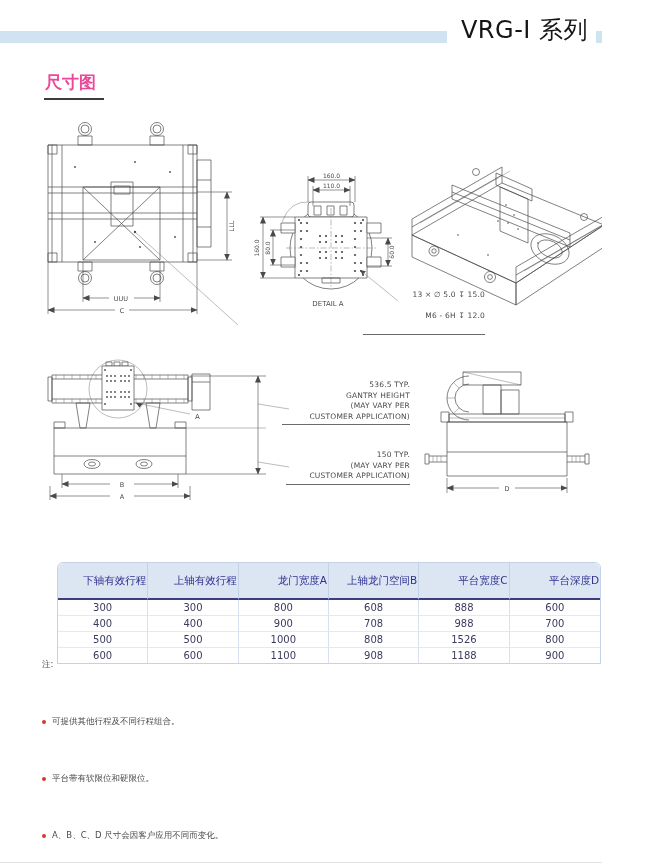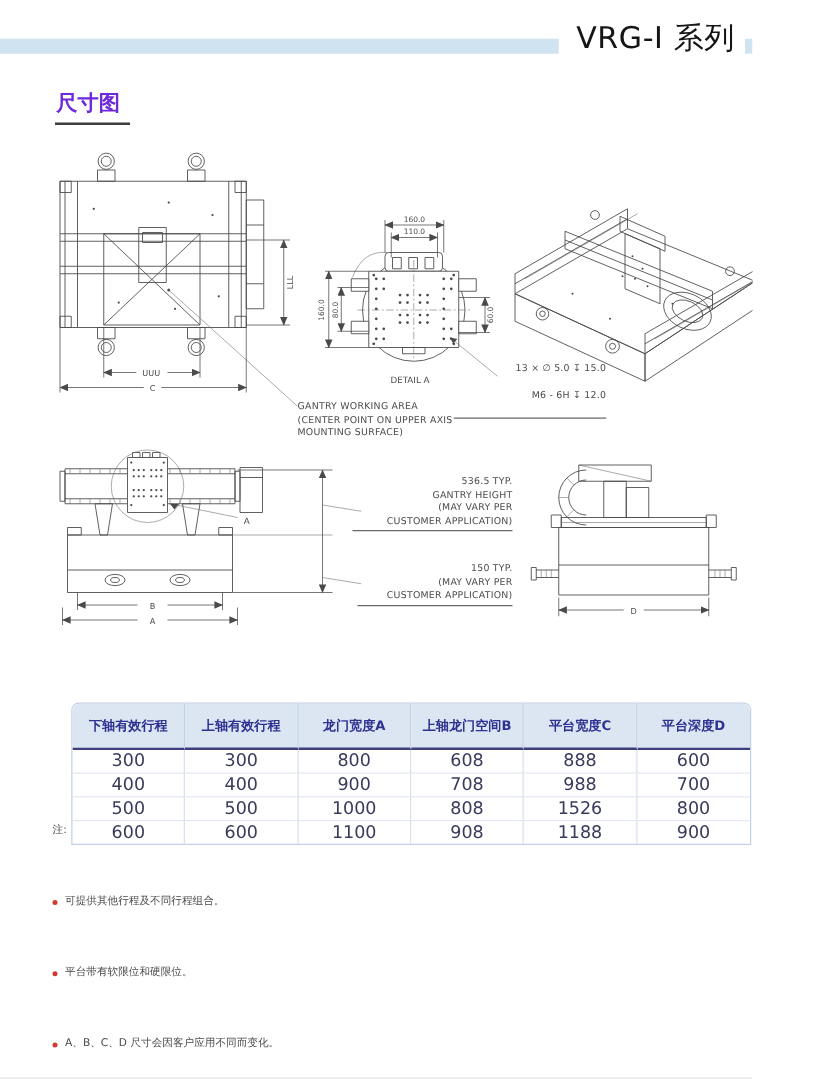--- a/index.html
+++ b/index.html
@@ -2,44 +2,44 @@
 <html><head>
 <meta charset="utf-8">
 <style>
   html,body{margin:0;padding:0;background:#ffffff;}
   .page{position:relative;width:602px;height:864px;background:#fff;overflow:hidden;
         font-family:"DejaVu Sans","Liberation Sans",sans-serif;color:#222;}
   
   .top-bar{position:absolute;left:0;top:31px;height:12px;right:0;background:#cfe3f0;}
   .header-title{position:absolute;top:12px;right:6px;background:#fff;padding:2px 8px 4px 14px;
         font-size:24px;color:#151515;letter-spacing:0.5px;}
-  .section-title{position:absolute;left:44px;top:71px;font-size:17px;font-weight:bold;color:#6d28d9;
+  .section-title{position:absolute;left:44px;top:71px;font-size:17px;font-weight:bold;color:#ec4899;
         border-bottom:2px solid #3c3c3c;padding:0 8px 4px 1px;}
   
   svg{position:absolute;overflow:visible;}
   svg *{vector-effect:non-scaling-stroke;}
   svg text{font-family:"DejaVu Sans",sans-serif;fill:#4a4a4a;font-size:6.5px;}
   .lw{fill:none;stroke:#4a4a4a;stroke-width:0.7;}
   .lw-thin{fill:none;stroke:#6a6a6a;stroke-width:0.45;}
   .dim{fill:none;stroke:#4a4a4a;stroke-width:0.6;}
   .dot{fill:#4a4a4a;stroke:none;}
   .whitefill{fill:#ffffff;stroke:#4a4a4a;stroke-width:0.7;}
   
   .ann{position:absolute;font-size:7.5px;line-height:10.5px;color:#4a4a4a;white-space:pre-line;letter-spacing:0.2px;}
   .ann.center{text-align:right;}
   .ann.underlined{border-bottom:1px solid #6a6a6a;padding-bottom:2px;}
   
   .table-wrap{position:absolute;left:57px;top:562px;width:544px;}
   table.dim-table{width:100%;border-collapse:separate;border-spacing:0;table-layout:fixed;
         border:1px solid #c3d2e6;border-radius:6px 6px 0 0;}
-  table.dim-table th{background:#dce6f3;color:#2f3190;font-size:10.5px;font-weight:bold;
-        height:33px;text-align:center;border-right:1px solid #c3d2e6;border-bottom:2px solid #3c3e7e;}
+  table.dim-table th{background:#dce6f3;color:#2f3190;font-size:10.5px;font-weight:normal;
+        height:33px;text-align:right;border-right:1px solid #c3d2e6;border-bottom:2px solid #3c3e7e;}
   table.dim-table th:first-child{border-top-left-radius:6px;}
   table.dim-table th:last-child{border-right:none;border-top-right-radius:6px;}
-  table.dim-table td{height:13px;font-size:14px;color:#3a3b5c;text-align:center;
+  table.dim-table td{height:13px;font-size:10px;color:#3a3b5c;text-align:center;
         border-right:1px solid #d9e0ee;border-bottom:1px solid #e4e8f2;}
   table.dim-table td:last-child{border-right:none;}
   table.dim-table tr:last-child td{border-bottom:none;}
   
   .notes{position:absolute;left:42px;top:658px;font-size:8.5px;color:#4a4a4a;line-height:13px;}
   .notes .note-item{position:relative;padding-left:10px;margin-top:44px;}
   .notes .bullet{position:absolute;left:0;top:4.5px;width:4px;height:4px;border-radius:50%;background:#d03a2f;}
   
   .sidebar{position:absolute;left:612px;top:146px;width:35px;border-top:1px solid #a8a8a8;}
   .tab{display:flex;align-items:center;justify-content:center;padding:5px 0;
@@ -271,23 +271,20 @@
         <circle cx="100" cy="96" r="0.8"></circle>
         <circle cx="140" cy="118" r="0.8"></circle>
         <circle cx="90" cy="130" r="0.8"></circle>
       <circle cx="108" cy="80" r="0.8"></circle>
         <circle cx="116" cy="90" r="0.8"></circle>
         <circle cx="110" cy="98" r="0.8"></circle>
         <circle cx="120" cy="104" r="0.8"></circle>
     </g>
   </svg>
 
-  <div class="ann" style="left:238px;top:320px;width:160px;">GANTRY WORKING AREA
-(CENTER POINT ON UPPER AXIS
-MOUNTING SURFACE)</div>
 
   <div class="ann center underlined" style="left:363px;top:279px;width:122px;">
     <div>13 × ∅ 5.0  ↧ 15.0</div>
     <div>M6 - 6H  ↧ 12.0</div>
   </div>
 
   <svg style="left:40px;top:362px;" width="250" height="145" viewBox="0 0 250 145">
     <defs>
         <marker id="fvA" markerWidth="7" markerHeight="6" refX="6.5" refY="3" orient="auto-start-reverse" markerUnits="userSpaceOnUse">
           <path d="M0,0L7,3L0,6Z" fill="#4a4a4a"></path>

